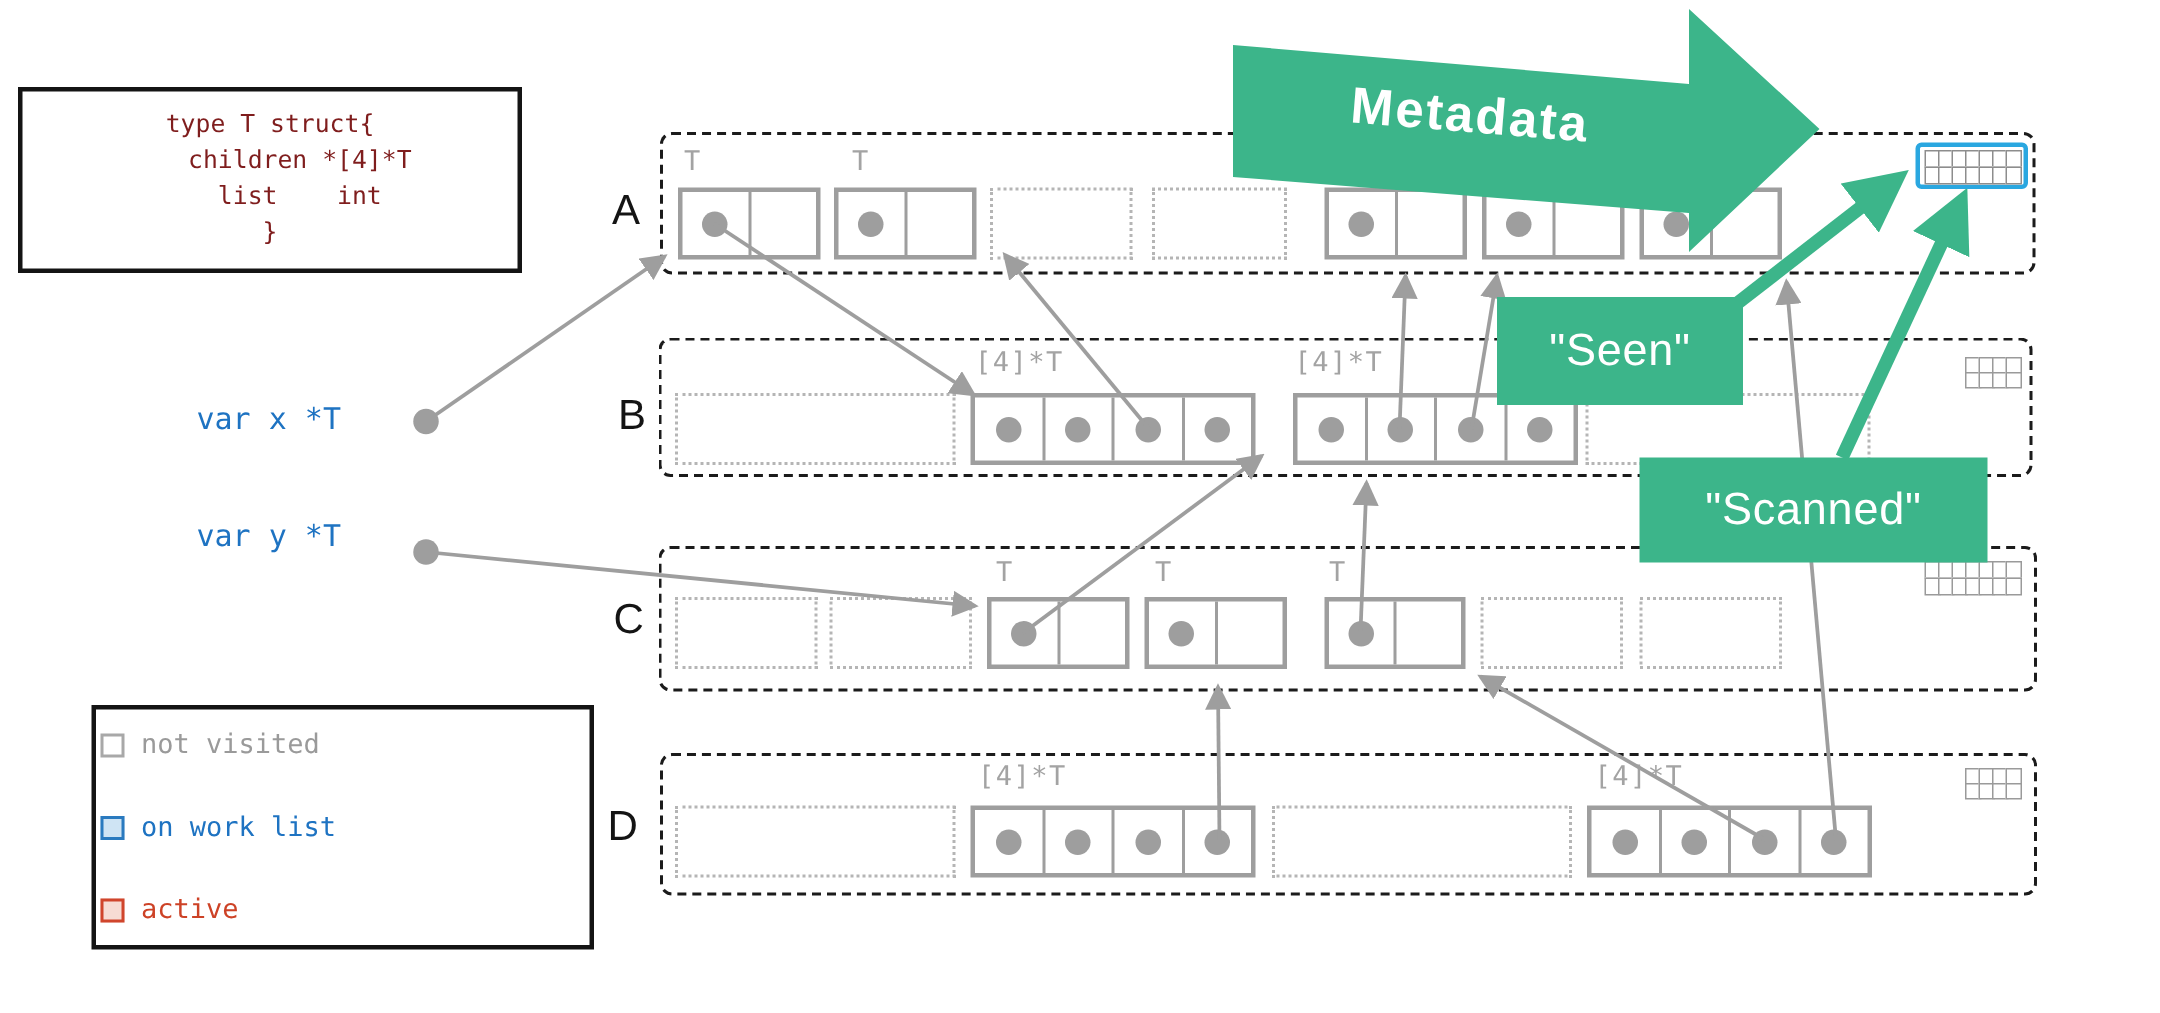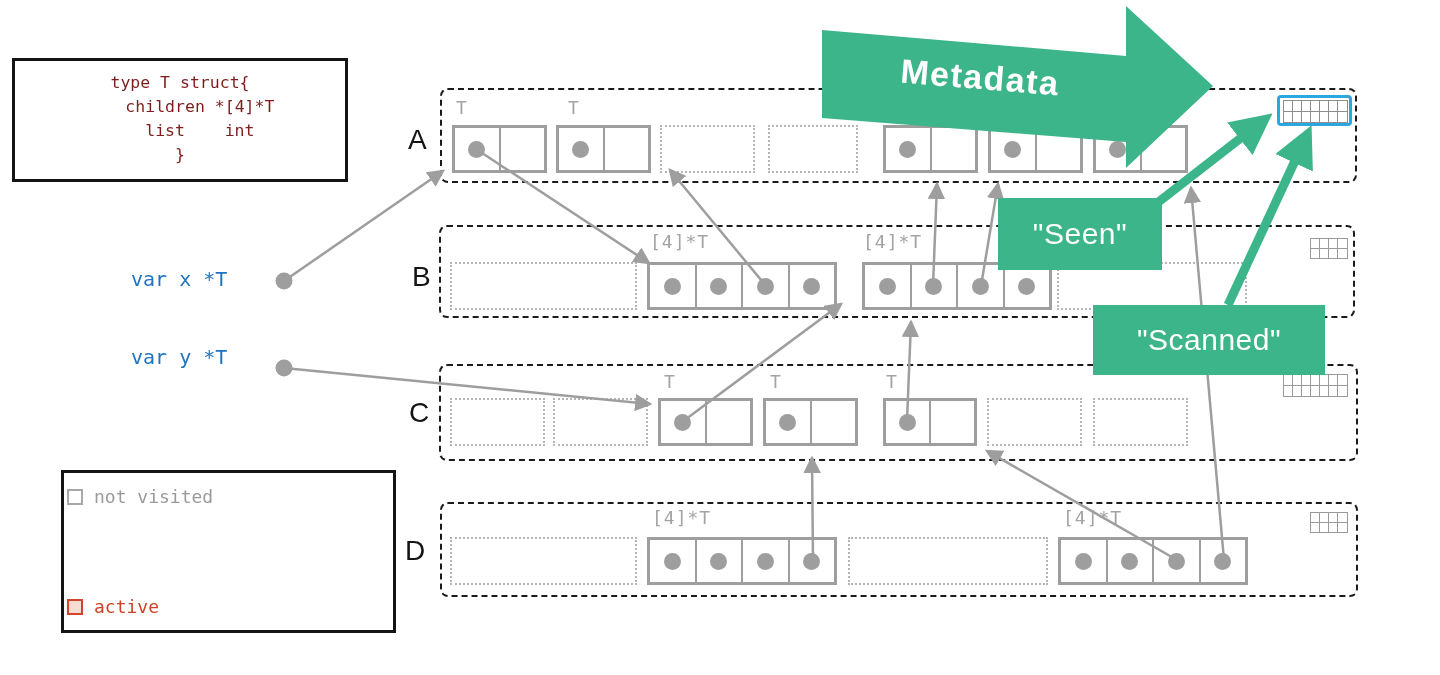--- a/index.html
+++ b/index.html
@@ -55,20 +55,24 @@
   <div>type T struct{</div>
   <div>    children *[4]*T</div>
   <div>    list    int</div>
   <div>}</div>
 </div>
 
 <div class="abs panel legend">
   <div class="lrow">
     <span class="sw sw-notvisited"></span>
     <span class="t-gray">not visited</span>
+  </div>
+  <div class="lrow">
+    <span class="sw sw-worklist"></span>
+    <span class="t-blue">on work list</span>
   </div>
   <div class="lrow">
     <span class="sw sw-active"></span>
     <span class="t-red">active</span>
   </div>
 </div>
 
 <div class="abs varlabel" style="left:131px;top:267px;">var x *T</div>
 <div class="abs varlabel" style="left:131px;top:345px;">var y *T</div>
 

